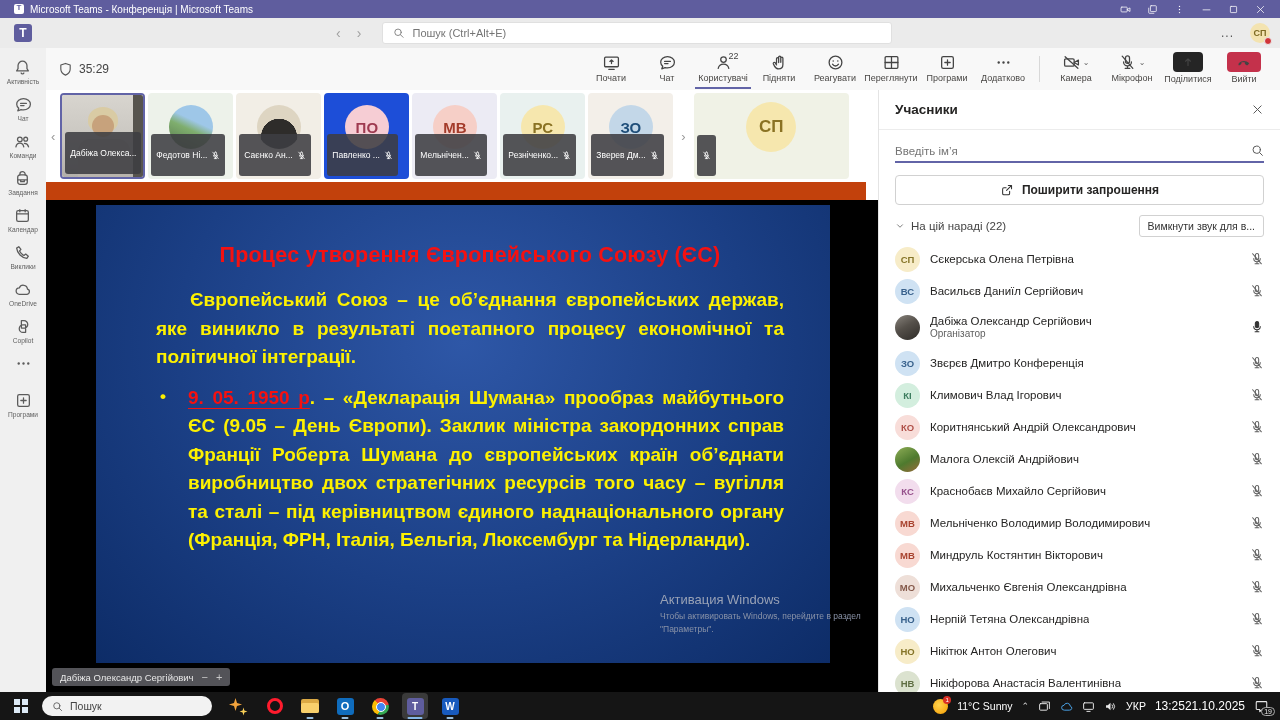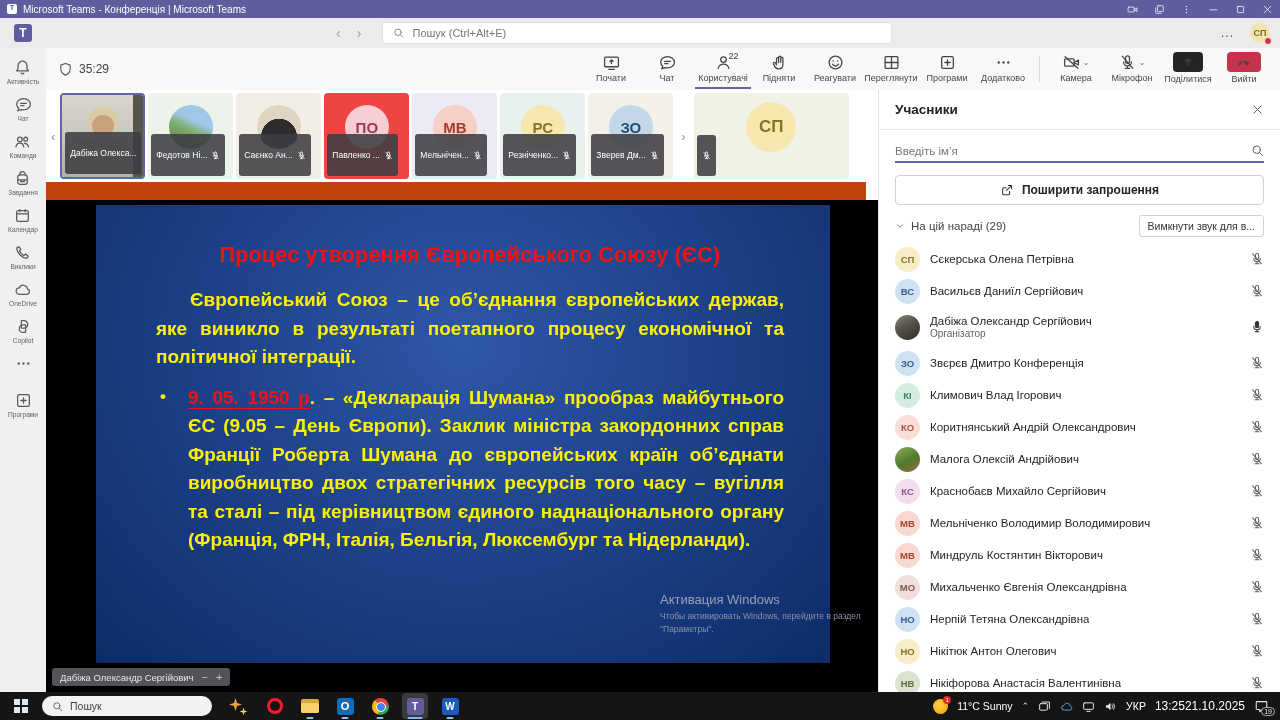--- a/index.html
+++ b/index.html
@@ -1,21 +1,21 @@
 <!DOCTYPE html>
 <html><head>
 <meta charset="utf-8">
 <style>
   *{box-sizing:border-box;margin:0;padding:0}
   html,body{width:1280px;height:720px;overflow:hidden}
   body{font-family:"Liberation Sans",sans-serif;position:relative;background:#fff;color:#252423}
   svg.ic{display:inline-block;vertical-align:middle;fill:none;stroke:currentColor;stroke-width:1.2;stroke-linecap:round;stroke-linejoin:round}
 
   
-  .titlebar{position:absolute;left:0;top:0;width:1280px;height:18px;background:#5f5d9e;color:#fff;display:flex;align-items:center;font-size:10px;padding:0 7px;z-index:30}
+  .titlebar{position:absolute;left:0;top:0;width:1280px;height:18px;background:#5f5d9e;color:#fff;display:flex;align-items:center;font-size:10px;padding:0 14px;z-index:30}
   .titlebar .tlogo{width:10px;height:10px;background:#fff;border-radius:2px;margin-right:6px;position:relative}
   .titlebar .tlogo::after{content:"T";position:absolute;left:2.5px;top:-1px;color:#5f5d9e;font-size:8px;font-weight:bold}
   .tb-win{margin-left:auto;display:flex;align-items:center;gap:16px}
   .tb-win svg{width:11px;height:11px;stroke-width:1.1}
 
   
   .appheader{position:absolute;left:0;top:18px;width:1280px;height:30px;background:#ebebeb;z-index:25}
   .teamslogo{position:absolute;left:14px;top:6px;width:18px;height:18px;background:#5f5d9e;border-radius:3px;color:#fff;font-weight:bold;font-size:12px;text-align:center;line-height:18px}
   .nav-arrows{position:absolute;left:336px;top:7px;color:#a0a0a0;font-size:14px;display:flex;gap:16px}
   .hsearch{position:absolute;left:382px;top:4px;width:510px;height:22px;background:#fff;border:1px solid #e0e0e0;border-radius:3px;display:flex;align-items:center;padding:0 10px;gap:8px;color:#777}
@@ -502,21 +502,21 @@
     </div>
     <div class="tile" style="background: rgb(242, 238, 230);">
       <span class="circ" style="background: radial-gradient(circle at 50% 72%, rgb(46, 44, 42) 0px, rgb(46, 44, 42) 46%, rgb(222, 213, 194) 47%);"></span>
       <span class="npill">
           <span class="nm">Саєнко Ан...</span>
           <svg class="ic">
             <use href="#i-mic-off"></use>
           </svg>
         </span>
     </div>
-    <div class="tile" style="background: #ef4444; text-decoration: underline;">
+    <div class="tile" style="background: #1d4ed8; text-decoration: underline;">
       <span class="circ" style="background: rgb(246, 205, 212); color: rgb(158, 58, 80);">ПО</span>
       <span class="npill">
           <span class="nm">Павленко ...</span>
           <svg class="ic">
             <use href="#i-mic-off"></use>
           </svg>
         </span>
     </div>
     <div class="tile" style="background: rgb(236, 235, 244);">
       <span class="circ" style="background: rgb(246, 207, 199); color: rgb(164, 59, 42);">МВ</span>
@@ -594,21 +594,21 @@
   <div class="rp-invite">
     <svg class="ic">
         <use href="#i-invite"></use>
       </svg>
     <span>Поширити запрошення</span>
   </div>
   <div class="rp-sect">
     <svg class="ic">
         <use href="#i-chev-down"></use>
       </svg>
-    <span>На цій нараді (29)</span>
+    <span>На цій нараді (22)</span>
     <button class="rp-mute">Вимкнути звук для в...</button>
   </div>
   <div>
     <div class="p-row">
         <span class="p-av" style="background: rgb(247, 236, 200); color: rgb(133, 116, 39);">СП</span>
         <span class="p-name">Сєкерська Олена Петрівна</span>
         <svg class="ic p-mic">
           <use href="#i-mic-off"></use>
         </svg>
       </div>

